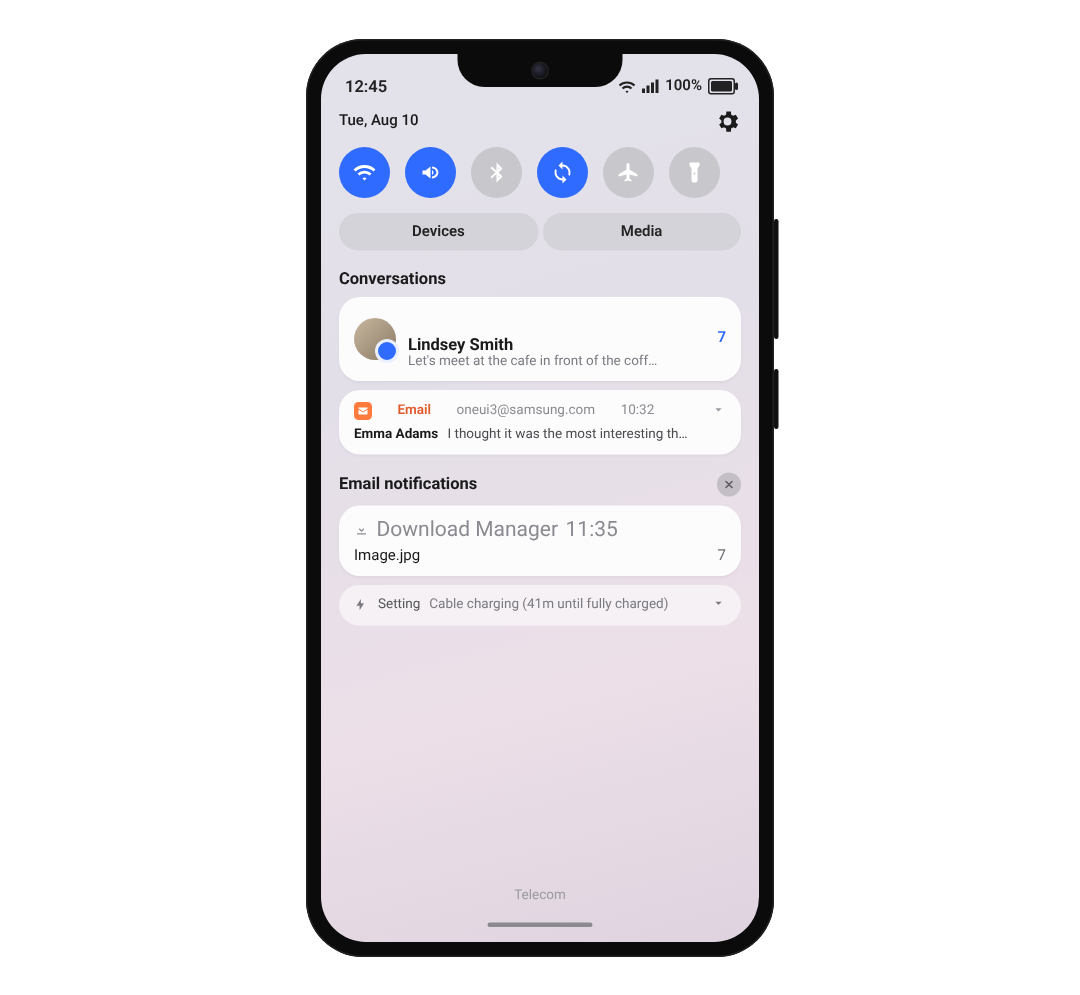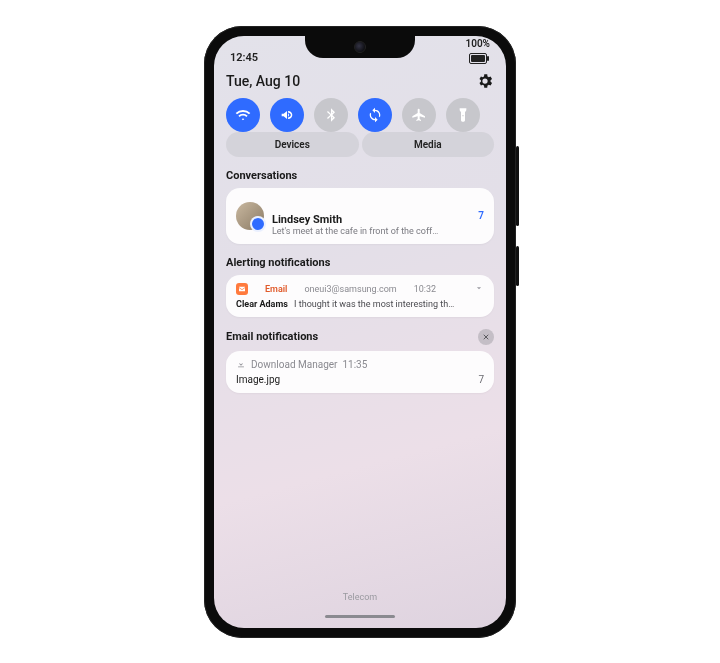--- a/index.html
+++ b/index.html
@@ -77,56 +77,57 @@
   .statusbar {
     height: 28px;
     display: flex;
     justify-content: space-between;
     align-items: flex-end;
     font-size: 11px;
     font-weight: 600;
     color: #222;
   }
   .statusbar .left { padding-left: 4px; }
-  .statusbar .right { padding-right: 4px; display:flex; align-items:center; gap:4px;flex-direction:column; }
+  .statusbar .right { padding-right: 4px; display:flex; align-items:center; gap:4px; }
   .sig { display:inline-flex; align-items:flex-end; gap:1px; }
   .sig i { width:2px; background:#222; display:inline-block; }
   .sig i:nth-child(1){height:3px}
   .sig i:nth-child(2){height:5px}
   .sig i:nth-child(3){height:7px}
   .sig i:nth-child(4){height:9px}
   .batt { width:16px; height:9px; border:1px solid #222; border-radius:2px; position:relative; }
   .batt::after { content:""; position:absolute; right:-3px; top:2px; width:2px; height:5px; background:#222; border-radius:1px;}
   .batt .fill { position:absolute; inset:1px; background:#222; border-radius:1px;}
 
   .header {
     margin-top: 8px;
     display: flex;
     justify-content: space-between;
     align-items: center;
   }
-  .date { font-size: 14px; font-weight: 500; color:#1a1a1a; }
+  .date { font-size: 10px; font-weight: 500; color:#1a1a1a; }
   .gear { width:18px; height:18px; color:#1a1a1a; }
 
   .qs {
     margin-top: 8px;
     display: flex;
     gap: 10px;
   }
   .qs .tile {
     width: 34px; height: 34px; border-radius: 50%;
     display:flex; align-items:center; justify-content:center;
     color:#fff;
   }
   .qs .on  { background:#2f6bff; }
   .qs .off { background:#c7c7cc; }
   .qs svg { width:16px; height:16px; }
   .qs .tile.off svg { color:#fff; }
 
   .chips {
+    margin-top: 10px;
     display:flex; gap:3px;
   }
   .chip {
     flex:1;
     background: rgba(200,200,205,0.55);
     border-radius: 14px;
     text-align:center;
     font-size:10px;
     font-weight:600;
     color:#222;
@@ -179,21 +180,21 @@
   .emailhdr .ico {
     width:12px;height:12px;border-radius:3px;background:#ff7a3d;
     display:flex;align-items:center;justify-content:center;color:#fff;
   }
   .emailhdr .ico svg{width:8px;height:8px;}
   .emailhdr .applabel { color:#e05a2a; font-weight:600; }
   .emailhdr .chev { margin-left:auto; color:#9a9aa0; }
   .line { margin-top:4px; font-size:9px; white-space:nowrap; overflow:hidden; text-overflow:ellipsis; }
   .line b { color:#1a1a1a; font-weight:700; margin-right:4px; }
 
-  .dlhdr { display:flex; align-items:center; gap:5px; font-size:10px; color:#8a8a90; }
+  .dlhdr { display:flex; align-items:center; gap:5px; font-size:14px; color:#8a8a90; }
   .dlhdr svg{width:10px;height:10px;}
   .dlrow { display:flex; justify-content:space-between; margin-top:4px; font-size:10px; color:#1a1a1a; }
   .dlrow.sub{ color:#1a1a1a;}
   .dlrow .n{ color:#6a6a70; }
 
   .slim {
     margin-top:6px;
     background: rgba(255,255,255,0.55);
     border-radius:14px;
     padding:7px 10px;
@@ -302,39 +303,38 @@
           <div class="convo">
             <div class="avatar"></div>
             <div class="txt">
               <div class="name">Lindsey Smith</div>
               <div class="prev">Let's meet at the cafe in front of the coff…</div>
             </div>
             <div class="count">7</div>
           </div>
         </div>
 
-        <div class="sectitle">Alerting notifications</div>
         <div class="card">
           <div class="emailhdr">
             <span class="ico">
               <svg viewBox="0 0 24 24" fill="currentColor">
                   <path d="M3 5h18v2l-9 6-9-6V5zm0 4l9 6 9-6v10H3V9z"></path>
                 </svg>
             </span>
             <span class="applabel">Email</span>
             <span>oneui3@samsung.com</span>
             <span>10:32</span>
             <span class="chev">
               <svg viewBox="0 0 24 24" width="10" height="10" fill="currentColor">
                   <path d="M7 10l5 5 5-5z"></path>
                 </svg>
             </span>
           </div>
           <div class="line">
-            <b>Clear Adams</b>
+            <b>Emma Adams</b>
             <span>I thought it was the most interesting th…</span>
           </div>
         </div>
 
         <div class="sectitle row">
           <span>Email notifications</span>
           <span class="closex">
             <svg viewBox="0 0 24 24" fill="currentColor">
                 <path d="M18 6L6 18M6 6l12 12" stroke="currentColor" stroke-width="3" stroke-linecap="round"></path>
               </svg>
@@ -347,20 +347,32 @@
               </svg>
             <span>Download Manager</span>
             <span>11:35</span>
           </div>
           <div class="dlrow">
             <span>Image.jpg</span>
             <span class="n">7</span>
           </div>
         </div>
 
+        <div class="slim">
+          <svg viewBox="0 0 24 24" fill="currentColor">
+              <path d="M11 3L4 14h5v7l7-11h-5V3z"></path>
+            </svg>
+          <span class="applabel">Setting</span>
+          <span>Cable charging (41m until fully charged)</span>
+          <span class="chev">
+            <svg viewBox="0 0 24 24" width="10" height="10" fill="currentColor">
+                <path d="M7 10l5 5 5-5z"></path>
+              </svg>
+          </span>
+        </div>
 
 
       </div>
 
       <div class="carrier">Telecom</div>
       <div class="navline"></div>
     </div>
   </div>
 </div>
 

